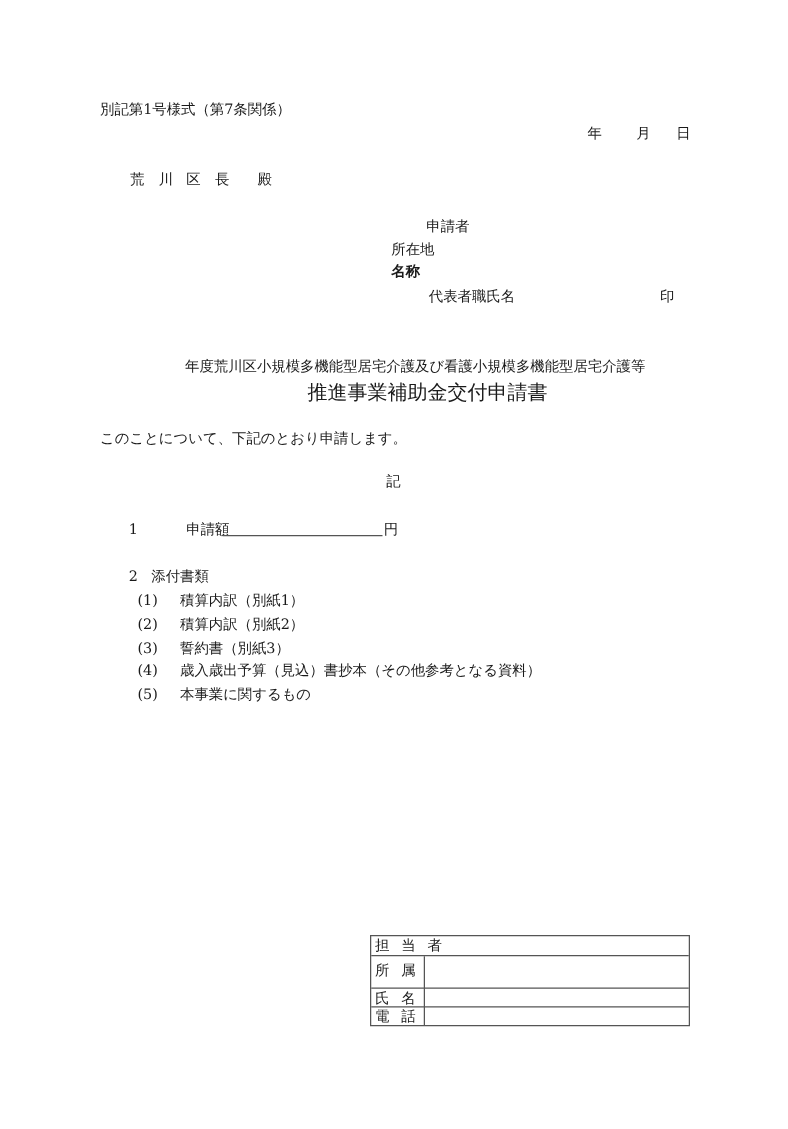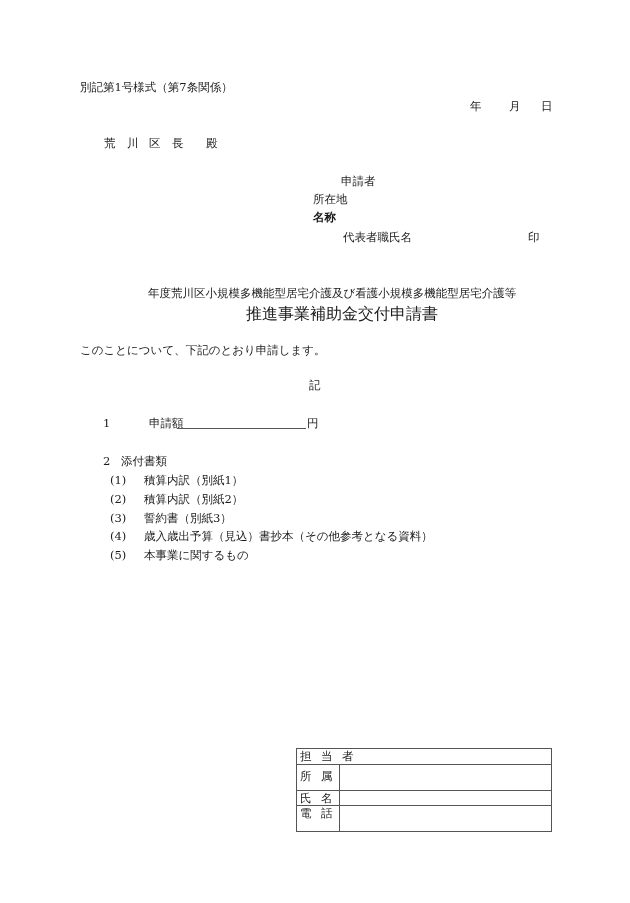--- a/index.html
+++ b/index.html
@@ -47,21 +47,21 @@
     .yen { left: 307px; top: 418px; }
     .item2-num { left: 103px; top: 456px; }
     .item2-label { left: 121px; top: 456px; }
     .att-num { left: 110px; }
     .att-text { left: 144px; }
     .table-box {
       position: absolute;
       left: 296px;
       top: 748px;
       width: 256px;
-      height: 84px;
+      height: 73px;
       border: 1px solid #555;
       box-sizing: border-box;
     }
     .t-row { position: absolute; left: 0; right: 0; }
     .t-row-line { border-top: 1px solid #555; }
     .t-col-line {
       position: absolute;
       left: 42px;
       top: 16px;
       bottom: 0;

